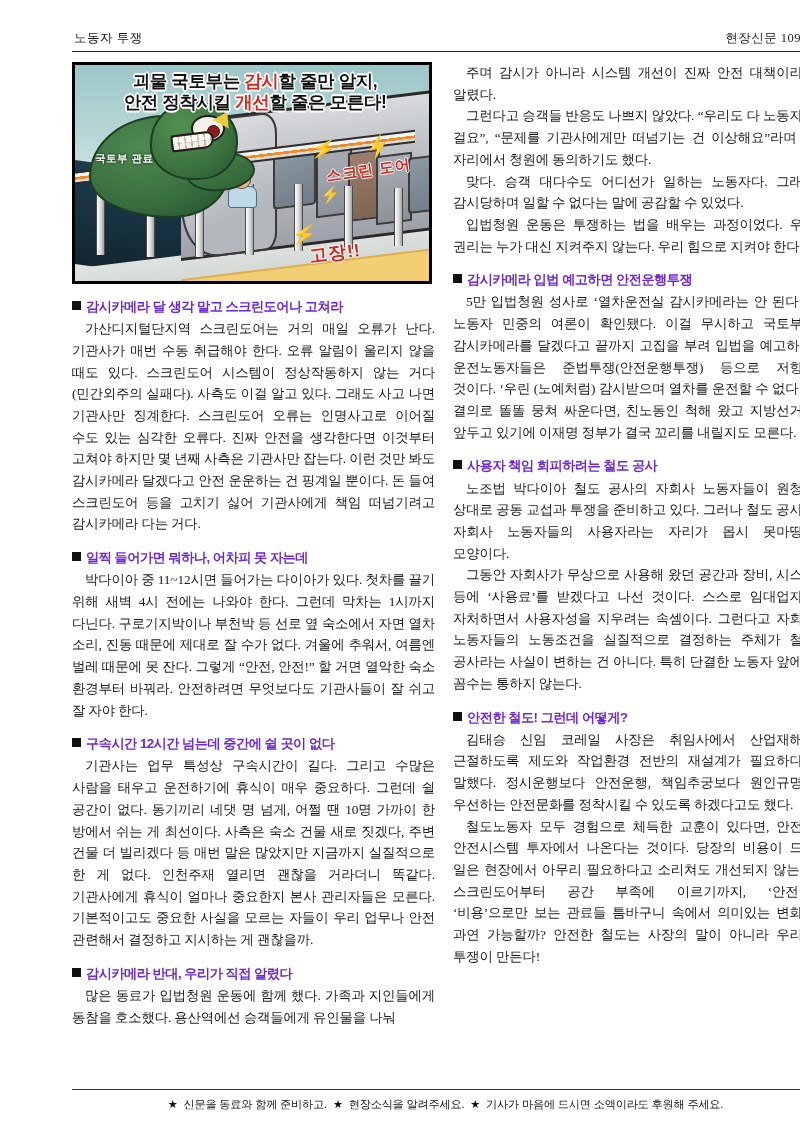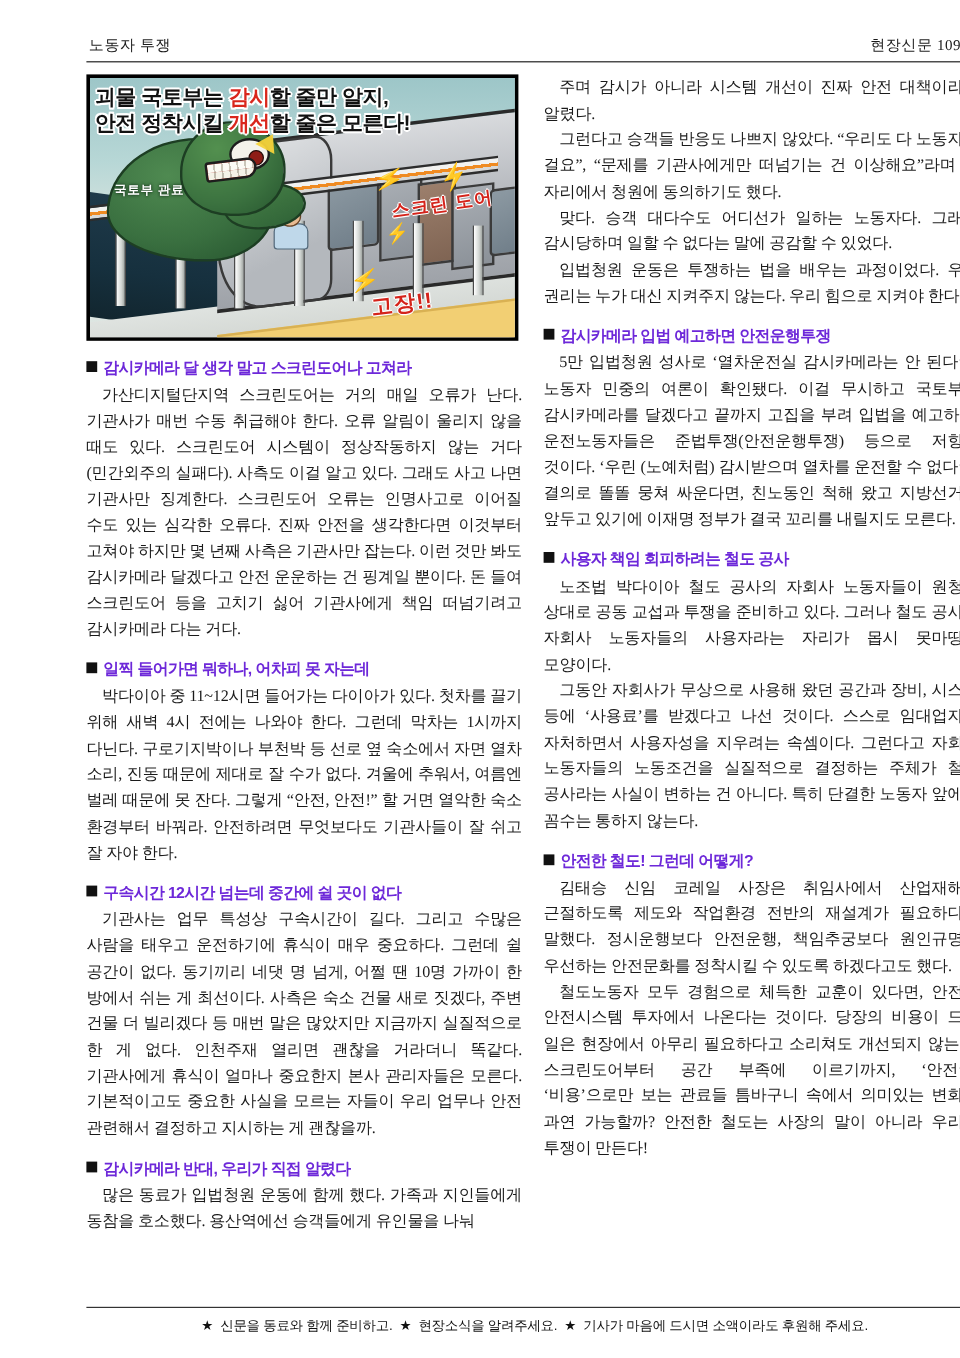--- a/index.html
+++ b/index.html
@@ -231,22 +231,22 @@
     position:absolute; left: 12%; top: -3px; width: 19px; height: 10px;
     background:#6b4a2c; border-radius: 50% 50% 30% 30%;
   }
   .p-body {
     position:absolute; left: 2%; top: 15px; width: 27px; height: 20px;
     background:#bfd8ea; border:1.5px solid #51687a; border-radius: 7px 7px 3px 3px;
   }
   
   .c-title {
     position: absolute;
-    left: 4px; right: 0; top: 6px;
-    text-align: left;
+    left: 15px; right: 0; top: 6px;
+    text-align: center;
     padding-right: 9px;
     font-family: "Liberation Sans", sans-serif;
     font-weight: 900;
     font-size: 17.5px;
     line-height: 1.18;
     color: #111;
     letter-spacing: -0.4px;
     z-index: 9;
     text-shadow:
       -1.6px 0 #fff, 1.6px 0 #fff, 0 -1.6px #fff, 0 1.6px #fff,

